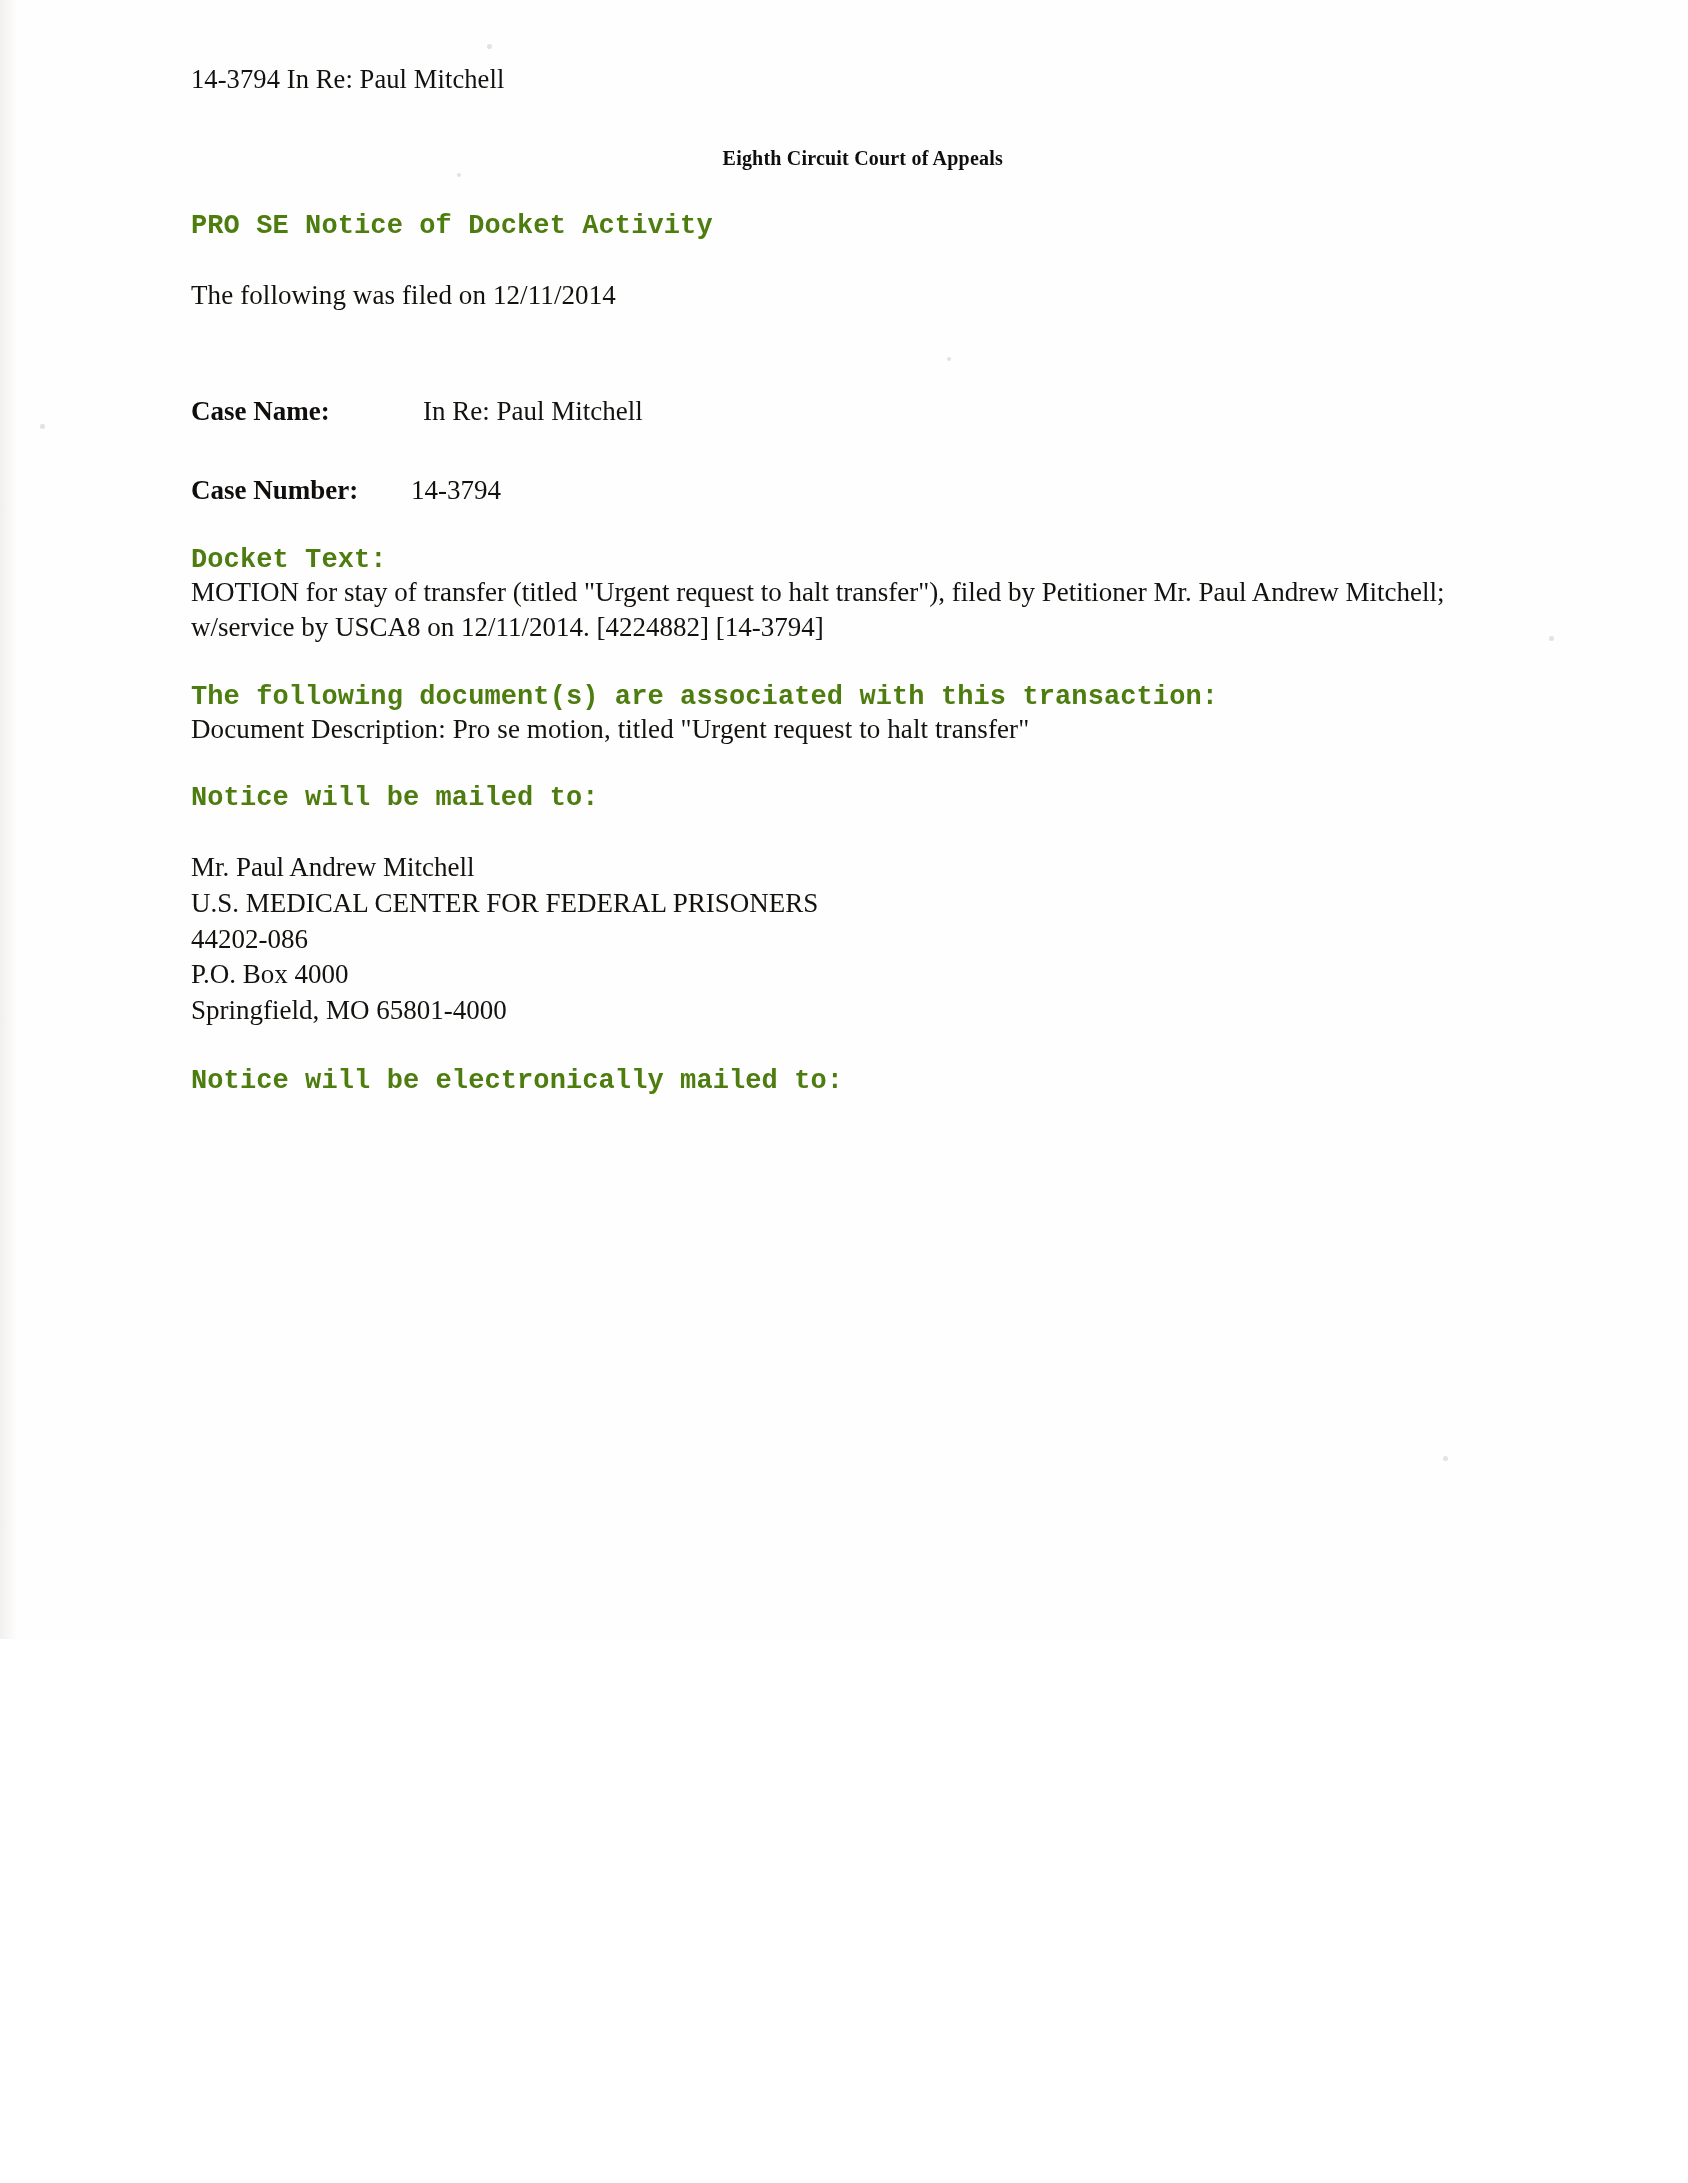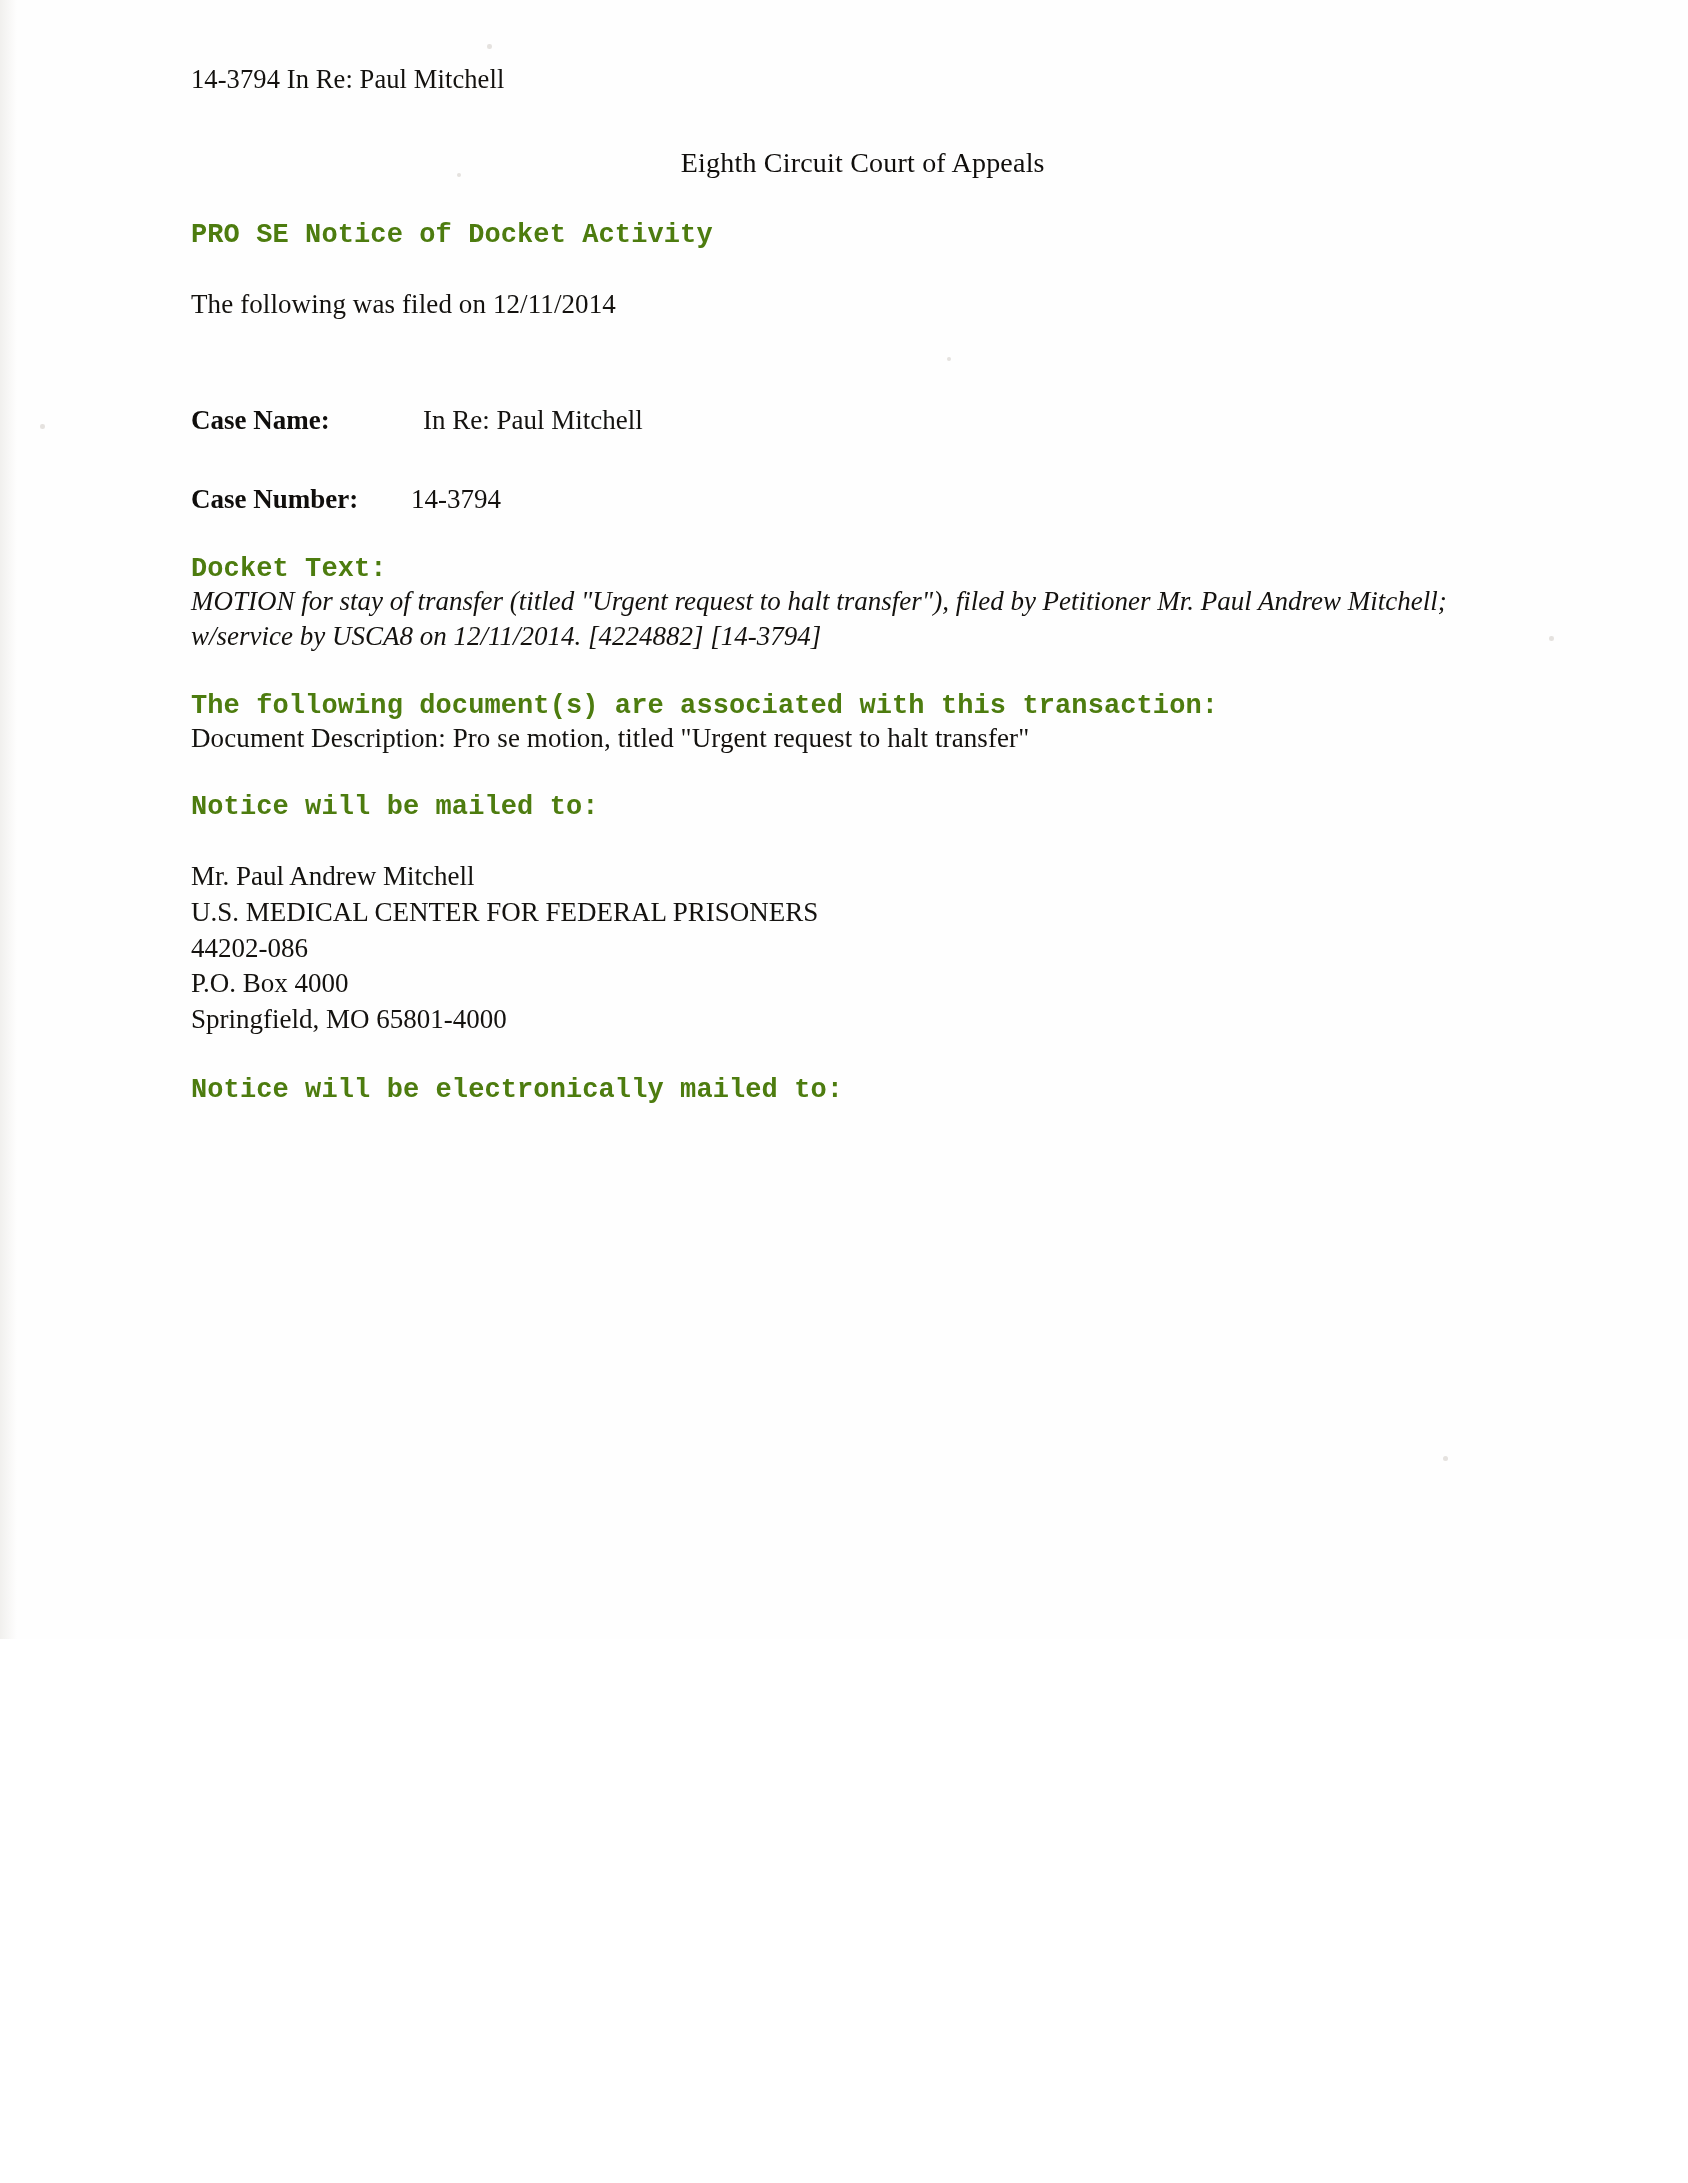--- a/index.html
+++ b/index.html
@@ -32,22 +32,22 @@
     width: 1317px;
   }
   .doc-header {
     font-size: 26.5px;
     color: #14120f;
     letter-spacing: 0.1px;
     margin-bottom: 52px;
   }
   .court-title {
     text-align: center;
-    font-weight: normal;
-    font-size: 28px;
+    font-weight: bold;
+    font-size: 20px;
     color: #100e0c;
     letter-spacing: 0.2px;
     margin-left: 26.5px;
     margin-bottom: 41px;
     margin-top: 16px;
   }
   .section-heading {
     font-weight: bold;
     font-size: 27px;
     color: #4d7c0f;
@@ -80,21 +80,20 @@
     margin-top: 44px;
   }
   .kv-value.indent {
     padding-left: 12px;
   }
   .para {
     font-size: 27px;
     color: #14120f;
     line-height: 1.3;
     max-width: 1258px;
-    font-style: italic;
   }
   .addr-line {
     font-size: 27px;
     color: #14120f;
     line-height: 1.32;
   }
   
   .speckle {
     position: absolute;
     background: #cfcbc4;

